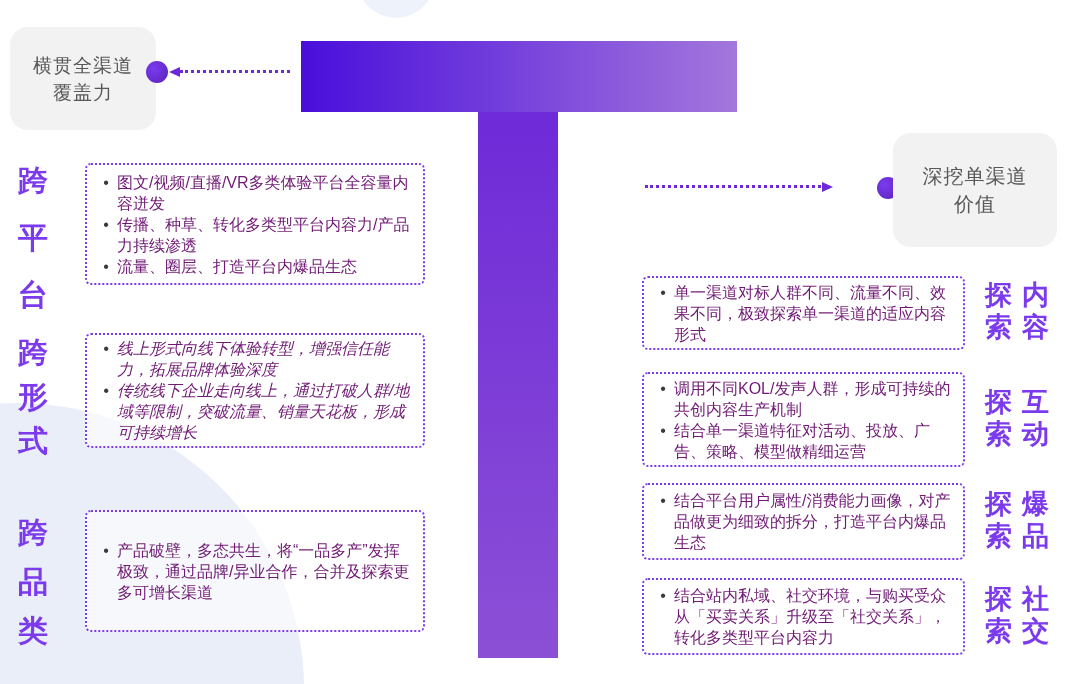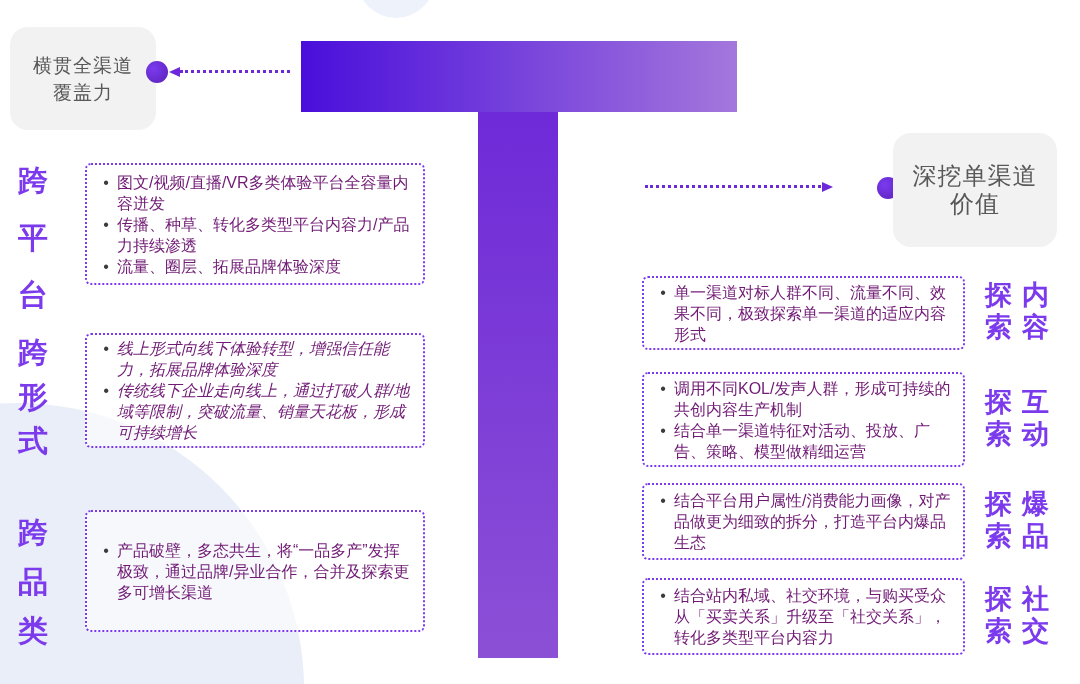--- a/index.html
+++ b/index.html
@@ -13,21 +13,21 @@
   .blob-top{left:357px;top:-60px;width:78px;height:78px;background:#eef2fa;}
   
   .tshape{position:absolute;left:0;top:0;}
   
   .callout{
     position:absolute;background:#f2f2f2;border-radius:18px;
     display:flex;flex-direction:column;align-items:center;justify-content:center;
     color:#595757;font-weight:500;text-align:center;letter-spacing:1px;
   }
   .callout-left{left:10px;top:27px;width:146px;height:103px;font-size:19px;line-height:27px;}
-  .callout-right{left:893px;top:133px;width:164px;height:114px;font-size:24px;line-height:28px;}
+  .callout-right{left:893px;top:133px;width:164px;height:114px;font-size:20px;line-height:28px;}
   
   .node-dot{
     position:absolute;width:22px;height:22px;border-radius:50%;
     background:radial-gradient(circle at 35% 35%, #7a3bf0, #5b21b6);
   }
   .dot-left{left:146px;top:61px;}
   .dot-right{left:877px;top:177px;}
   .dash-line{position:absolute;height:0;border-top:3px dotted #6d28d9;}
   .line-left{left:180px;top:70px;width:110px;}
   .line-right{left:645px;top:185px;width:176px;}
@@ -121,21 +121,21 @@
     <div class="bullet">
       <span class="mark"></span>
       <span class="txt">图文/视频/直播/VR多类体验平台全容量内容迸发</span>
     </div>
     <div class="bullet">
       <span class="mark"></span>
       <span class="txt">传播、种草、转化多类型平台内容力/产品力持续渗透</span>
     </div>
     <div class="bullet">
       <span class="mark"></span>
-      <span class="txt">流量、圈层、拓展品牌体验深度</span>
+      <span class="txt">流量、圈层、打造平台内爆品生态</span>
     </div>
   </div>
 
   <div class="vlabel vlabel-2">
     <span>跨</span>
     <span>形</span>
     <span>式</span>
   </div>
   <div class="dbox lbox-2">
     <div class="bullet">

